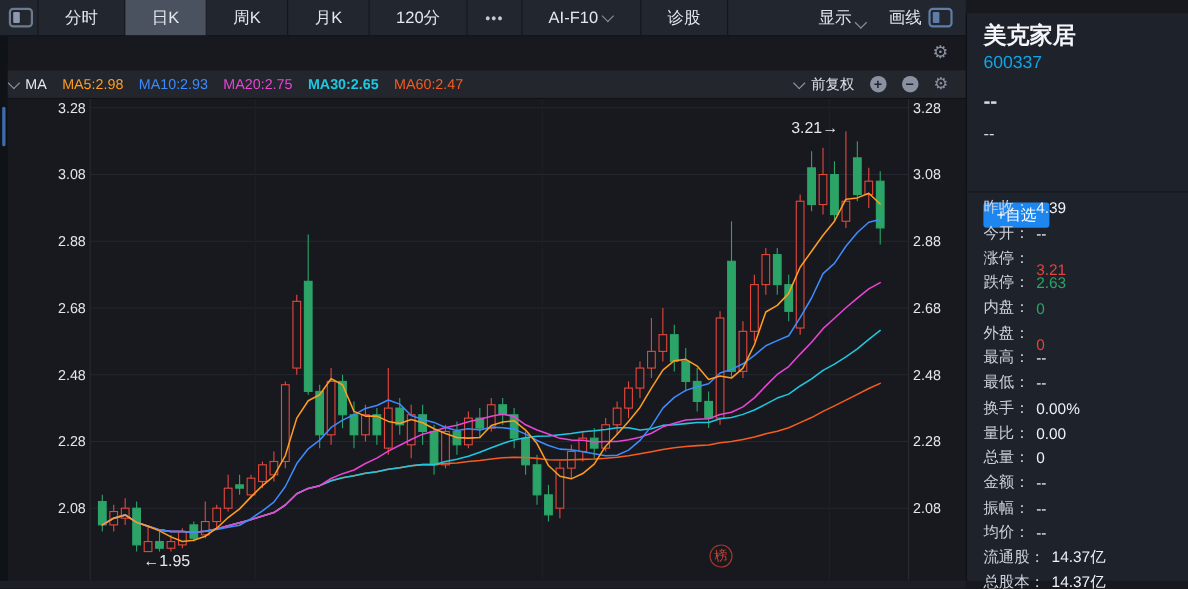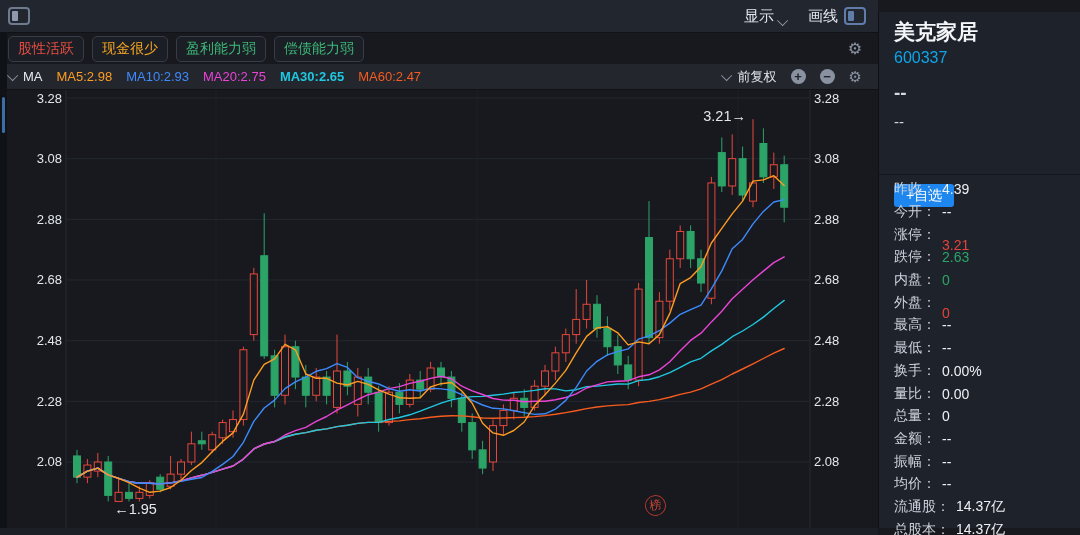--- a/index.html
+++ b/index.html
@@ -39,21 +39,21 @@
   .mabar{position:absolute;left:0;top:64px;width:878px;height:26px;background:#23262d;
          display:flex;align-items:center;gap:14px;padding:0 10px;box-sizing:border-box;
          font-size:13px;border-bottom:1px solid #101218;}
   .mabar .ind-name{color:#e7eaf0;display:flex;align-items:center;gap:5px;}
   .ma-item{white-space:nowrap;}
   .adjust{display:flex;align-items:center;gap:6px;color:#dfe4ec;}
   .circle-btn{width:15px;height:15px;border-radius:50%;background:#8a92a2;color:#22252c;
               font-size:13px;line-height:15px;text-align:center;font-weight:bold;cursor:pointer;}
   .mabar .gear2{color:#8a92a2;font-size:15px;line-height:1;cursor:pointer;margin-right:6px;}
   
-  .chart{position:absolute;left:0;top:90px;width:878px;height:438px;}
+  .chart{position:absolute;left:0;top:90px;width:878px;height:438px;padding-left:16px;}
   .chart svg{display:block;}
   svg text{font-family:"Liberation Sans","DejaVu Sans",sans-serif;}
   .stamp{position:absolute;left:645px;top:405px;width:19px;height:19px;border-radius:50%;
          border:1.5px solid rgba(196,60,48,.85);color:rgba(208,72,58,.95);font-size:12px;
          display:flex;align-items:center;justify-content:center;transform:rotate(-10deg);}
   .bottomstrip{position:absolute;left:0;top:528px;width:878px;height:7px;background:#1c1f26;}
   
   .leftsliver{position:absolute;left:0;top:33px;width:7px;height:495px;background:#0f1217;}
   .leftsliver .accent{position:absolute;left:2px;top:64px;width:3px;height:36px;
                       background:#3d6da8;border-radius:2px;}
@@ -75,40 +75,61 @@
   .v-white{color:#eef1f5;} .v-red{color:#e2443a;margin-top:20px;} .v-green{color:#2ca468;}
 </style>
 </head>
 <body>
 
 <div class="app">
   <div class="main">
 
     <div class="topbar">
       <span class="panel-icon left"></span>
+      <div class="tabs" id="tabs">
+          <div class="tab">
+            <span>分时</span>
+          </div>
+          <div class="tab active">
+            <span>日K</span>
+          </div>
+          <div class="tab">
+            <span>周K</span>
+          </div>
+          <div class="tab">
+            <span>月K</span>
+          </div>
+          <div class="tab">
+            <span>120分</span>
+          </div>
+          <div class="tab more">
+            <span>•••</span>
+          </div>
+          <div class="tab">
+            <span>AI-F10</span>
+            <i class="chev"></i>
+          </div>
+          <div class="tab">
+            <span>诊股</span>
+          </div>
+        </div>
       <div class="spacer"></div>
       <div class="actions" id="topbar-actions">
           <div class="action">
             <span>显示</span>
             <i class="chev"></i>
           </div>
           <div class="action">
             <span>画线</span>
           </div>
         </div>
       <span class="panel-icon right"></span>
     </div>
 
     <div class="tagrow">
-      <div id="tags" style="display:flex;gap:8px;">
-          <span class="tag" style="color: rgb(229, 77, 66);">股性活跃</span>
-          <span class="tag" style="color: rgb(245, 166, 35);">现金很少</span>
-          <span class="tag" style="color: rgb(60, 184, 120);">盈利能力弱</span>
-          <span class="tag" style="color: rgb(60, 184, 120);">偿债能力弱</span>
-        </div>
       <span class="gear">⚙</span>
     </div>
 
     <div class="mabar">
       <span class="ind-name">
         <i class="chev"></i>
         <span>MA</span>
       </span>
       <span id="ma-legend" style="display:flex;gap:14px;">
           <span class="ma-item" style="color: rgb(254, 157, 33);">MA5:2.98</span>

